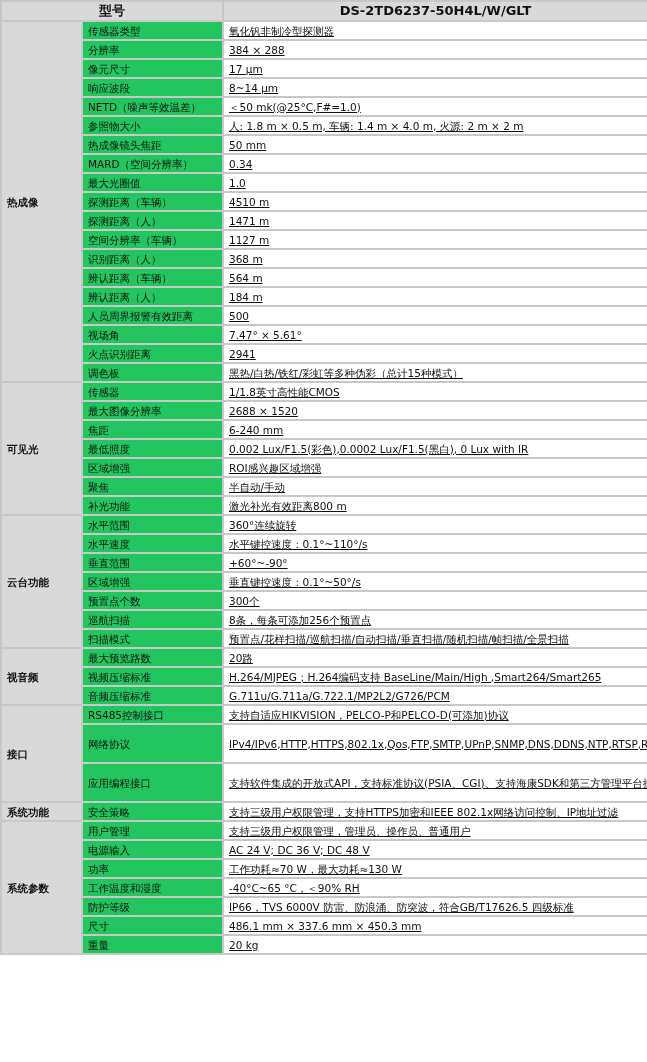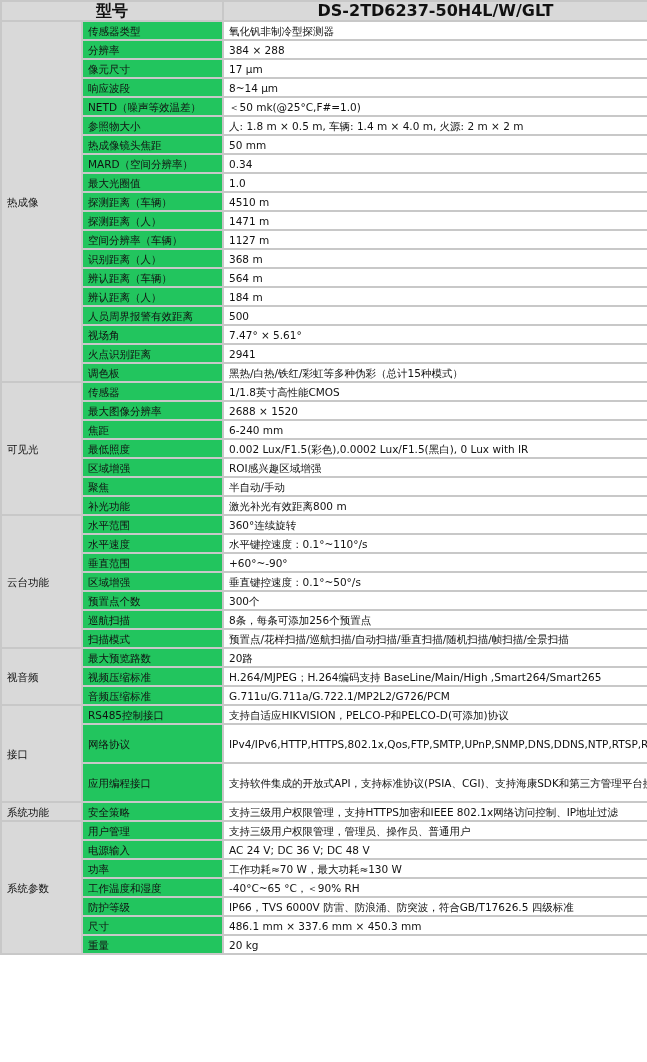--- a/index.html
+++ b/index.html
@@ -21,30 +21,30 @@
     line-height: 16px;
     vertical-align: middle;
     white-space: nowrap;
     overflow: hidden;
   }
   table.spec thead th {
     background: #d9d9d9;
     font-weight: bold;
     height: 18px;
     text-align: center;
-    font-size: 16px;
+    font-size: 13px;
   }
   td.group {
     background: #d9d9d9;
-    font-weight: normal;
+    font-weight: bold;
     text-align: left;
     padding-left: 4px;
   }
   td.label { background: #22c55e; }
-  td.value { background: #ffffff; }
+  td.value { background: #ffffff; text-decoration: underline; }
   td.wrap { white-space: normal; line-height: 20px; }
   tr.tall td { height: 37px; }
 </style>
 </head>
 <body>
 
 <table class="spec">
   <colgroup>
       <col class="c1">
       <col class="c2">

